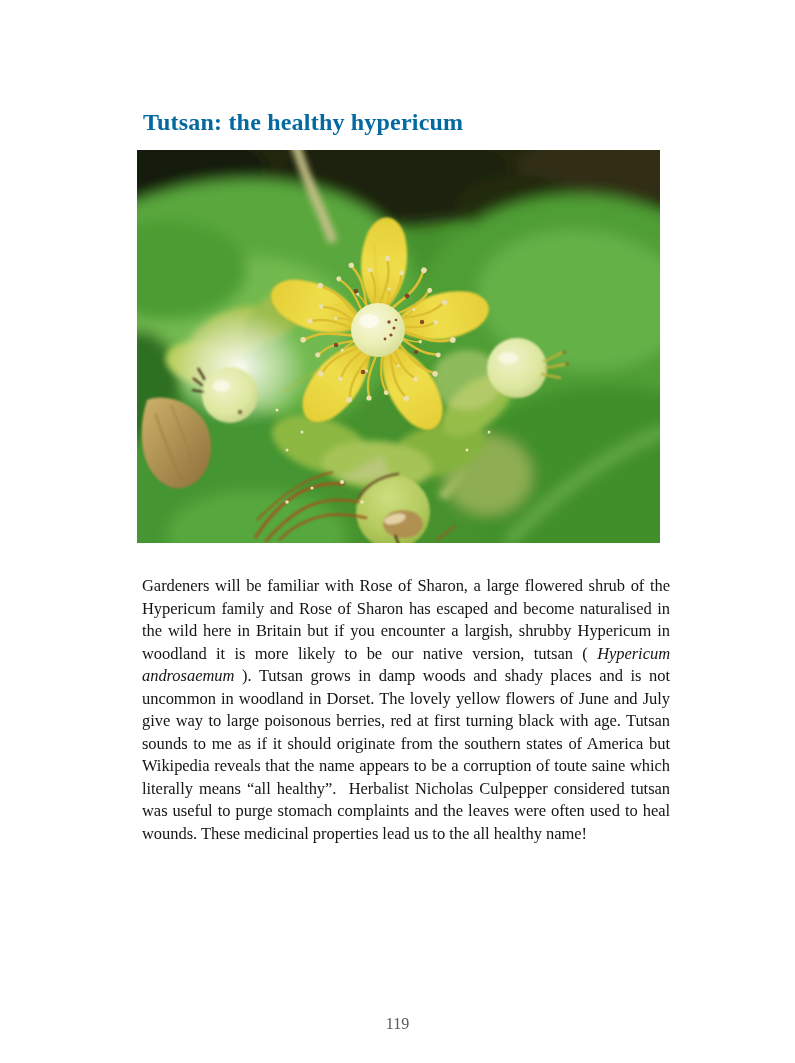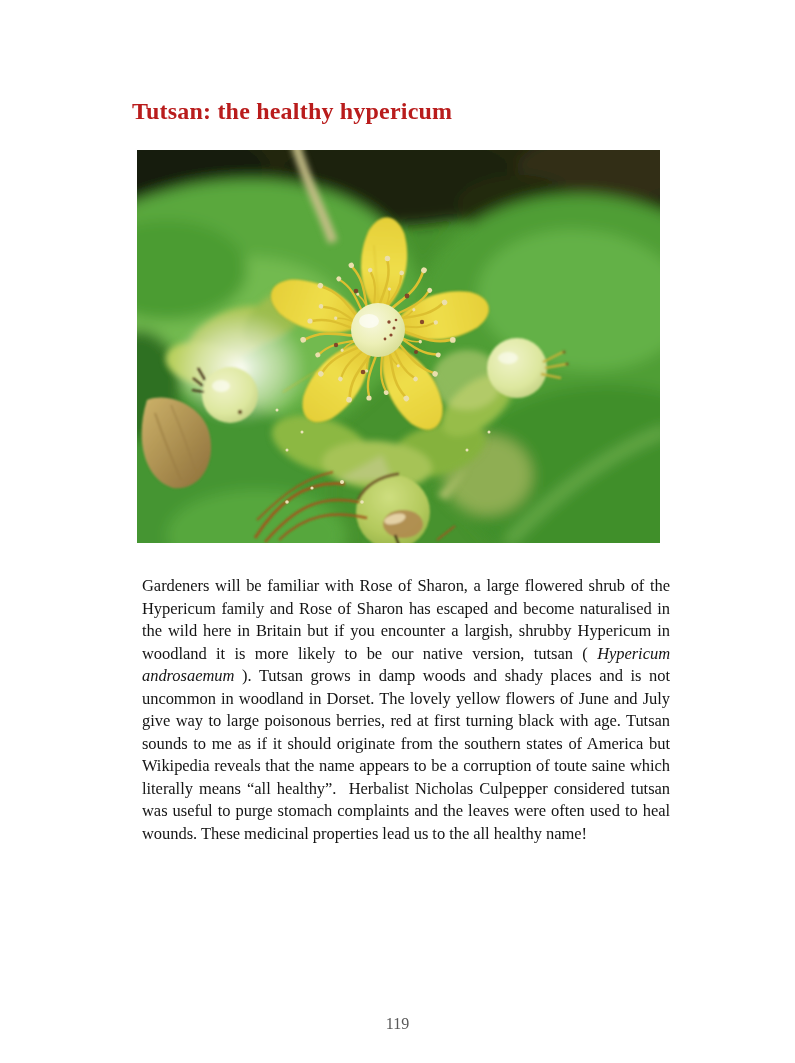--- a/index.html
+++ b/index.html
@@ -5,22 +5,22 @@
   html,body{margin:0;padding:0;background:#ffffff;}
   .page{
     position:relative;
     width:795px;height:1063px;
     background:#ffffff;
     font-family:"Liberation Serif", serif;
     color:#000;
     overflow:hidden;
   }
   .title{
-    position:absolute;left:131px;top:97px;margin:1px;
-    font-size:24px;font-weight:bold;color:#b91c1c;
+    position:absolute;left:131px;top:97px;margin:12px;
+    font-size:24px;font-weight:bold;color:#0369a1;
     letter-spacing:0.2px;white-space:nowrap;
   }
   .photo{
     position:absolute;left:137px;top:150px;width:523px;height:393px;margin:0;
     line-height:0;
   }
   .body-text{
     position:absolute;left:142px;top:575px;width:528px;margin:0;
     font-size:16.5px;line-height:22.55px;text-align:justify;color:#141414;
     letter-spacing:-0.05px;

